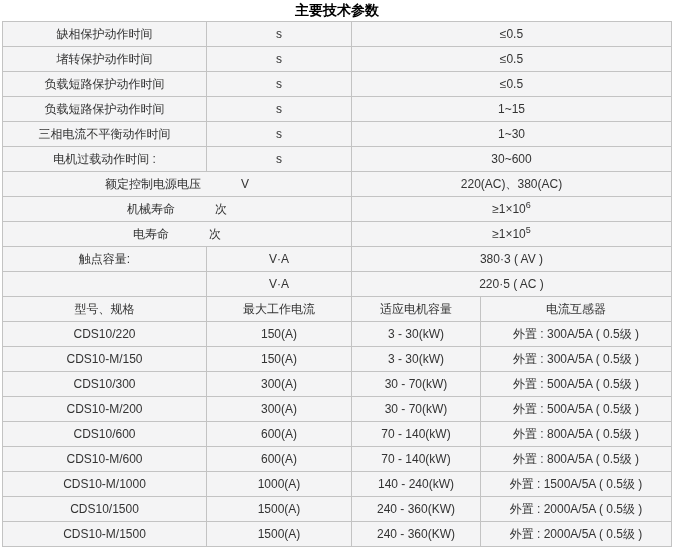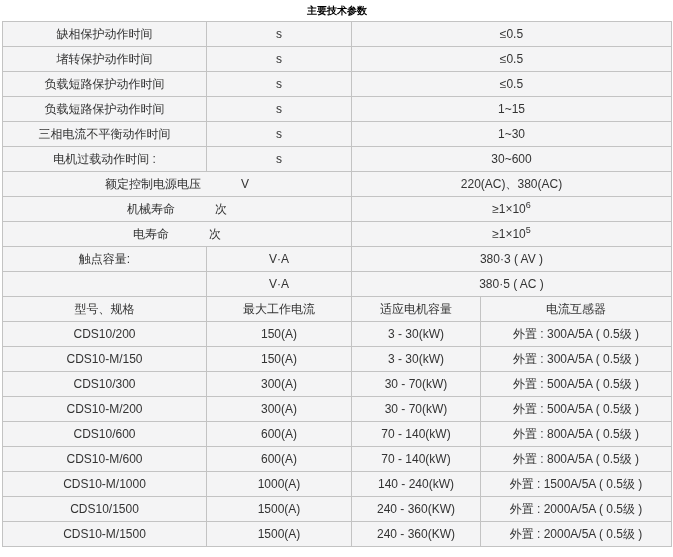--- a/index.html
+++ b/index.html
@@ -25,21 +25,21 @@
     color:#333333;
     padding:0 4px;
     overflow:hidden;
     white-space:nowrap;
   }
   td.title-cell {
     border:none;
     border-bottom:1px solid #c3c3c3;
     background:#ffffff;
     font-weight:bold;
-    font-size:10px;
+    font-size:14px;
     color:#000000;
     height:21px;
   }
   .merged-unit { margin-left:40px; }
   sup { font-size:9px; line-height:0; }
 </style>
 </head>
 <body>
 
 <div class="page">
@@ -111,32 +111,32 @@
     </tr>
 
     <tr>
       <td>触点容量:</td>
       <td>V·A</td>
       <td colspan="2">380·3 ( AV )</td>
     </tr>
     <tr>
       <td></td>
       <td>V·A</td>
-      <td colspan="2">380·5 ( AC )</td>
+      <td colspan="2">220·5 ( AC )</td>
     </tr>
 
     <tr>
       <td>型号、规格</td>
       <td>最大工作电流</td>
       <td>适应电机容量</td>
       <td>电流互感器</td>
     </tr>
 
     <tr>
-      <td>CDS10/200</td>
+      <td>CDS10/220</td>
       <td>150(A)</td>
       <td>3 - 30(kW)</td>
       <td>外置 : 300A/5A ( 0.5级 )</td>
     </tr>
     <tr>
       <td>CDS10-M/150</td>
       <td>150(A)</td>
       <td>3 - 30(kW)</td>
       <td>外置 : 300A/5A ( 0.5级 )</td>
     </tr>

